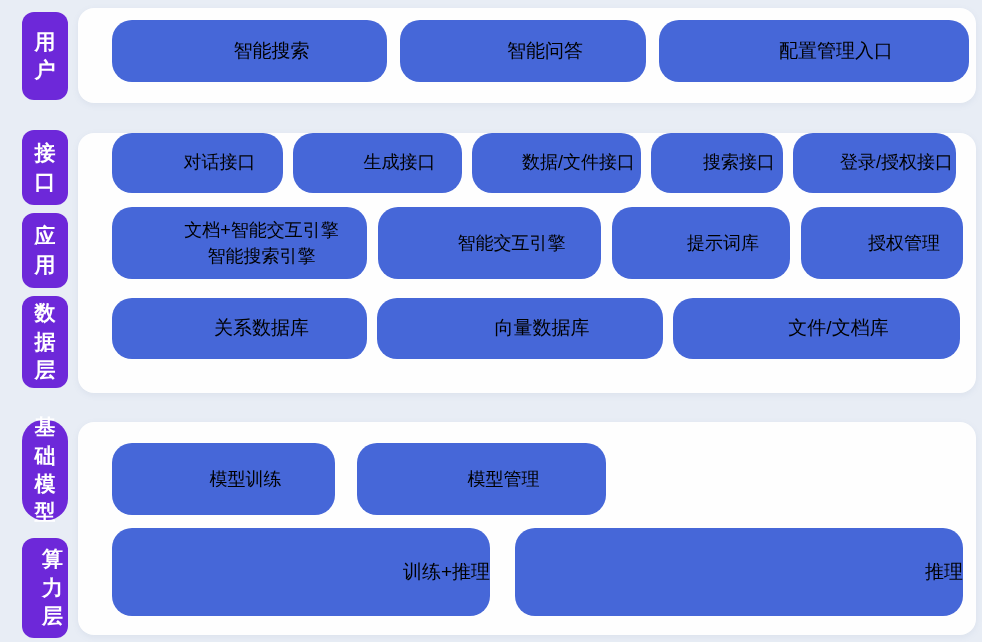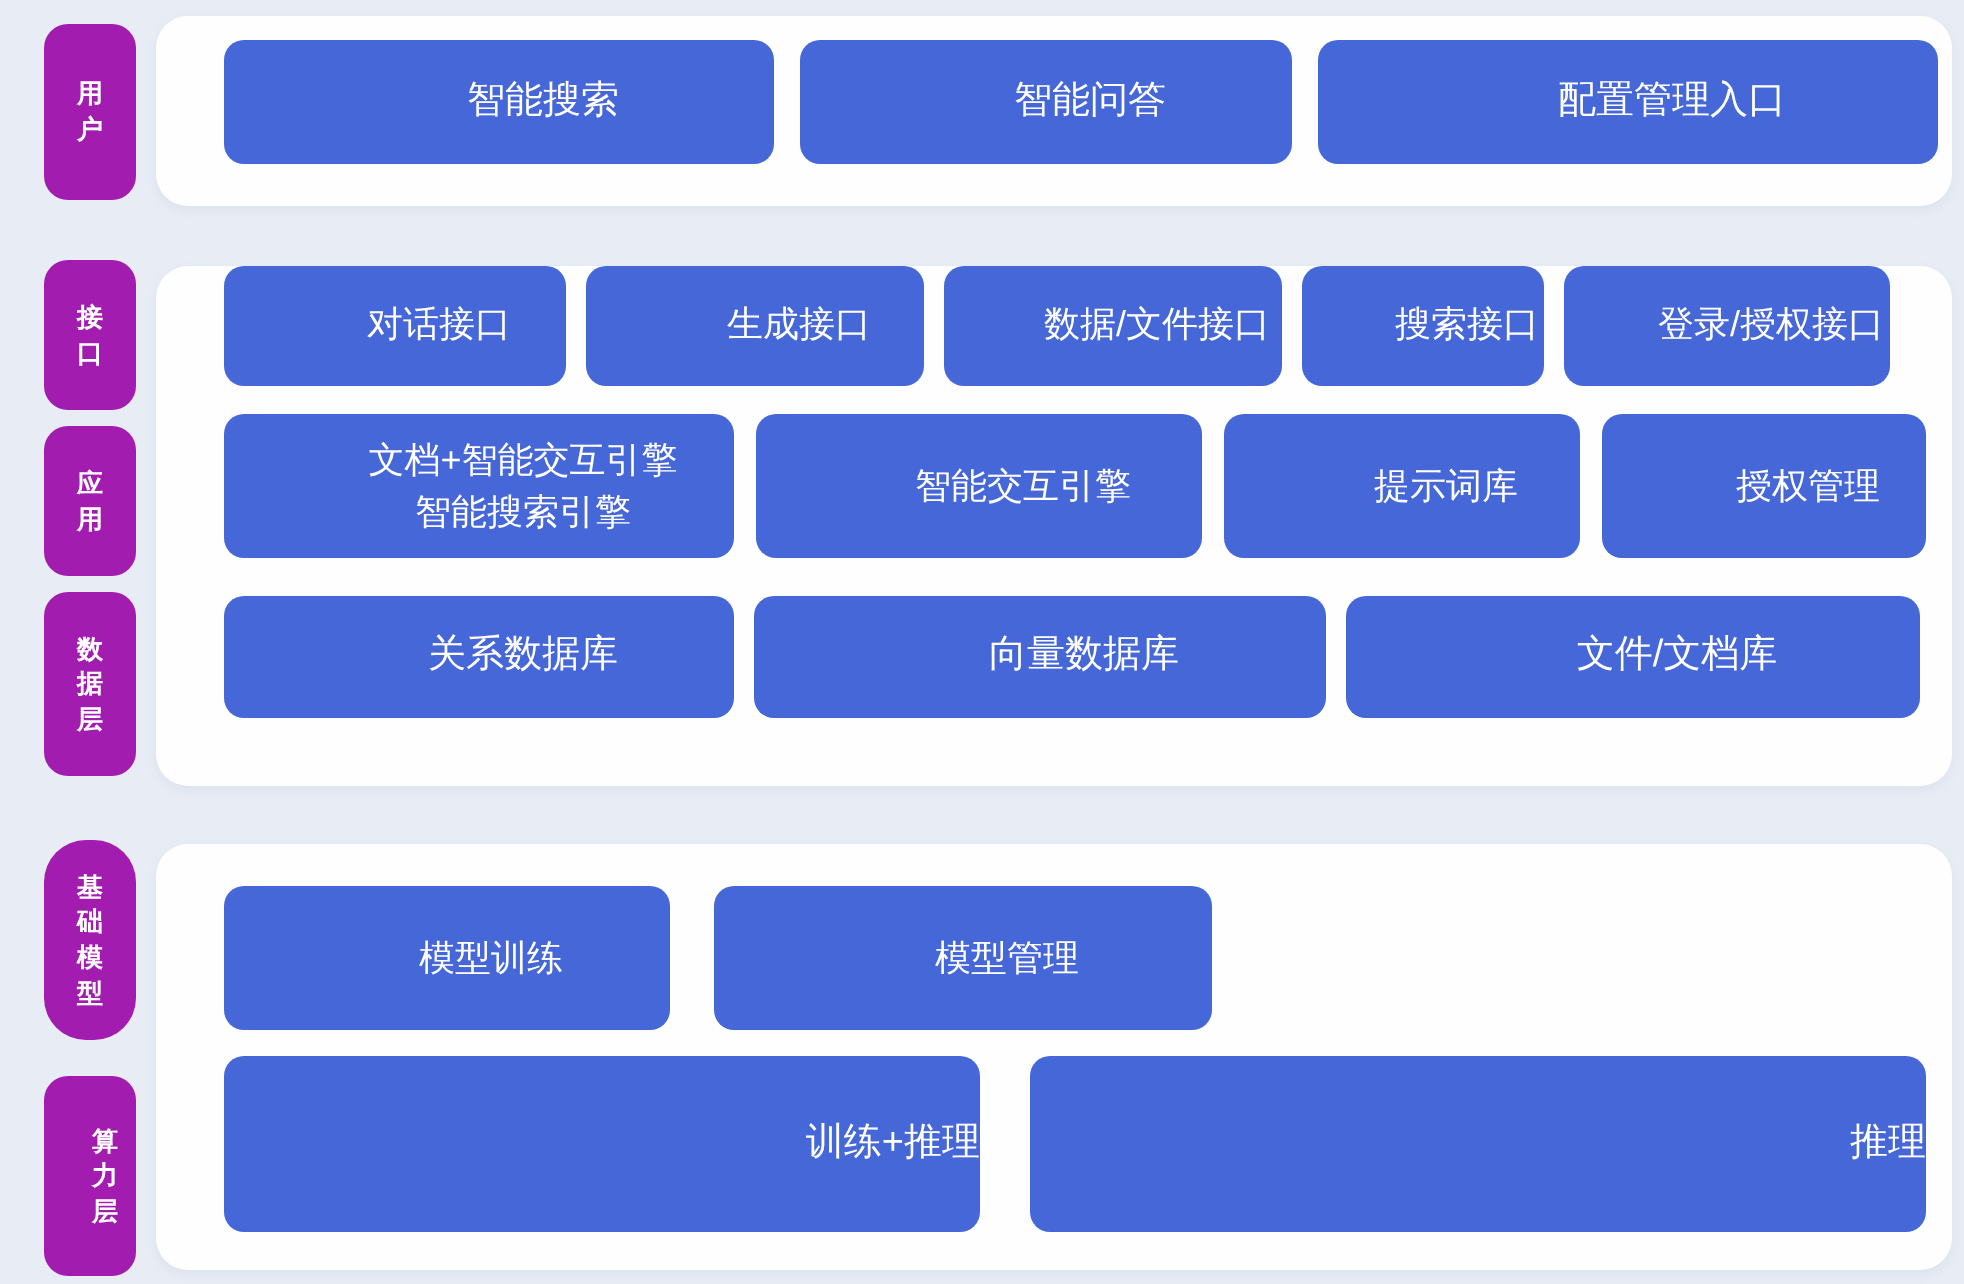--- a/index.html
+++ b/index.html
@@ -15,38 +15,38 @@
     position: absolute; left: 78px; width: 898px;
     background: #fefefe; border-radius: 16px;
     box-shadow: 0 2px 6px rgba(110,130,170,0.10);
   }
   #panel-top { top: 8px;   height: 95px; }
   #panel-mid { top: 133px; height: 260px; }
   #panel-bot { top: 422px; height: 213px; }
 
   .row { display: flex; padding-left: 34px; }
   .box {
-    background: #4667d8; border-radius: 10px; color: #ffffff;
+    background: #4667d8; border-radius: 20px; color: #000000;
     display: flex; flex-direction: column; align-items: center; justify-content: center;
     text-align: center; font-size: 19px; line-height: 1.4;
     flex: 0 0 auto;
     padding-left: 44px;
   }
   .row1 { margin-top: 12px; gap: 13px; }  .row1 .box { height: 62px; }
   .row2 { margin-top: 0; gap: 10px; }  .row2 .box { height: 60px; font-size: 18px; }
   .row3 { margin-top: 14px; gap: 11px; }  .row3 .box { height: 72px; font-size: 18px; line-height: 1.45; }
   .row4 { margin-top: 19px; gap: 10px; }  .row4 .box { height: 61px; }
   .row5 { margin-top: 21px; gap: 22px; }  .row5 .box { height: 72px; font-size: 18px; line-height: 1.5; }
   .row6 { margin-top: 13px; gap: 25px; }  .row6 .box { height: 88px; align-items: flex-end; }
 
   .side-label {
     position: absolute; left: 22px; width: 46px;
-    background: #a21caf; border-radius: 12px; color: #ffffff;
+    background: #6d28d9; border-radius: 12px; color: #ffffff;
     display: flex; align-items: center; justify-content: center;
-    font-weight: bold; font-size: 13px;
+    font-weight: bold; font-size: 21px;
   }
   .vtext { width: 1.15em; word-break: break-all; line-height: 1.35; text-align: center; }
   #label-user        { top: 12px;  height: 88px; }
   #label-interface   { top: 130px; height: 75px; }
   #label-application { top: 213px; height: 75px; }
   #label-data        { top: 296px; height: 92px; }
   #label-foundation  { top: 420px; height: 100px; border-radius: 21px; }
   #label-compute     { top: 538px; height: 100px; padding-left: 15px; }
 </style>
 </head>
@@ -91,21 +91,21 @@
     <div class="row row2">
       <div class="box" style="width:171px">
         <div>对话接口</div>
       </div>
       <div class="box" style="width:169px">
         <div>生成接口</div>
       </div>
       <div class="box" style="width:169px">
         <div>数据/文件接口</div>
       </div>
-      <div class="box" style="width:121px">
+      <div class="box" style="width:132px">
         <div>搜索接口</div>
       </div>
       <div class="box" style="width:163px">
         <div>登录/授权接口</div>
       </div>
     </div>
     <div class="row row3">
       <div class="box" style="width:255px">
         <div>文档+智能交互引擎</div>
         <div>智能搜索引擎</div>

